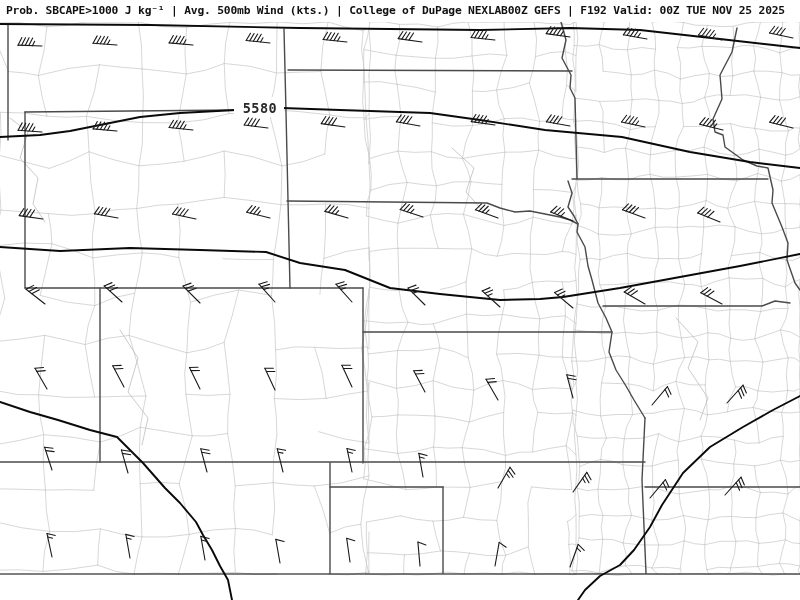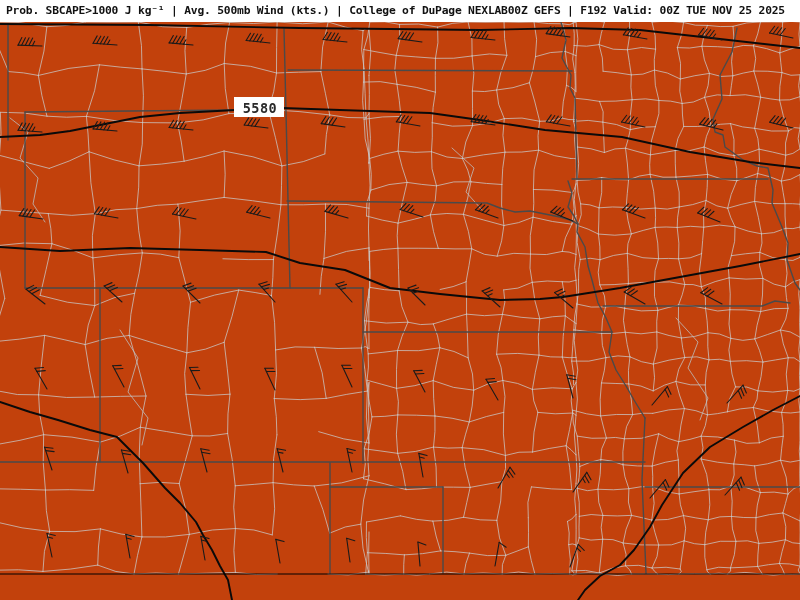--- a/index.html
+++ b/index.html
@@ -1,16 +1,16 @@
 <!DOCTYPE html>
 <html><head>
 <meta charset="utf-8">
 <style>
   html,body{margin:0;padding:0;background:#888;}
-  .screen{position:relative;width:800px;height:600px;background:#c2410c;overflow:hidden;
+  .screen{position:relative;width:800px;height:600px;background:#ffffff;overflow:hidden;
           font-family:"DejaVu Sans Mono",monospace;}
   .titlebar{position:absolute;top:0;left:0;width:800px;height:22px;background:#fff;
             color:#111;font-size:11.3px;font-weight:700;letter-spacing:-0.2px;
             line-height:22px;padding-left:6px;white-space:nowrap;z-index:3;}
   svg.map{position:absolute;top:0;left:0;z-index:1;}
   .contour-label-text{font-family:"DejaVu Sans Mono",monospace;font-size:13.5px;
             font-weight:700;fill:#2a2a2a;letter-spacing:0.5px;}
 </style>
 </head>
 <body>

